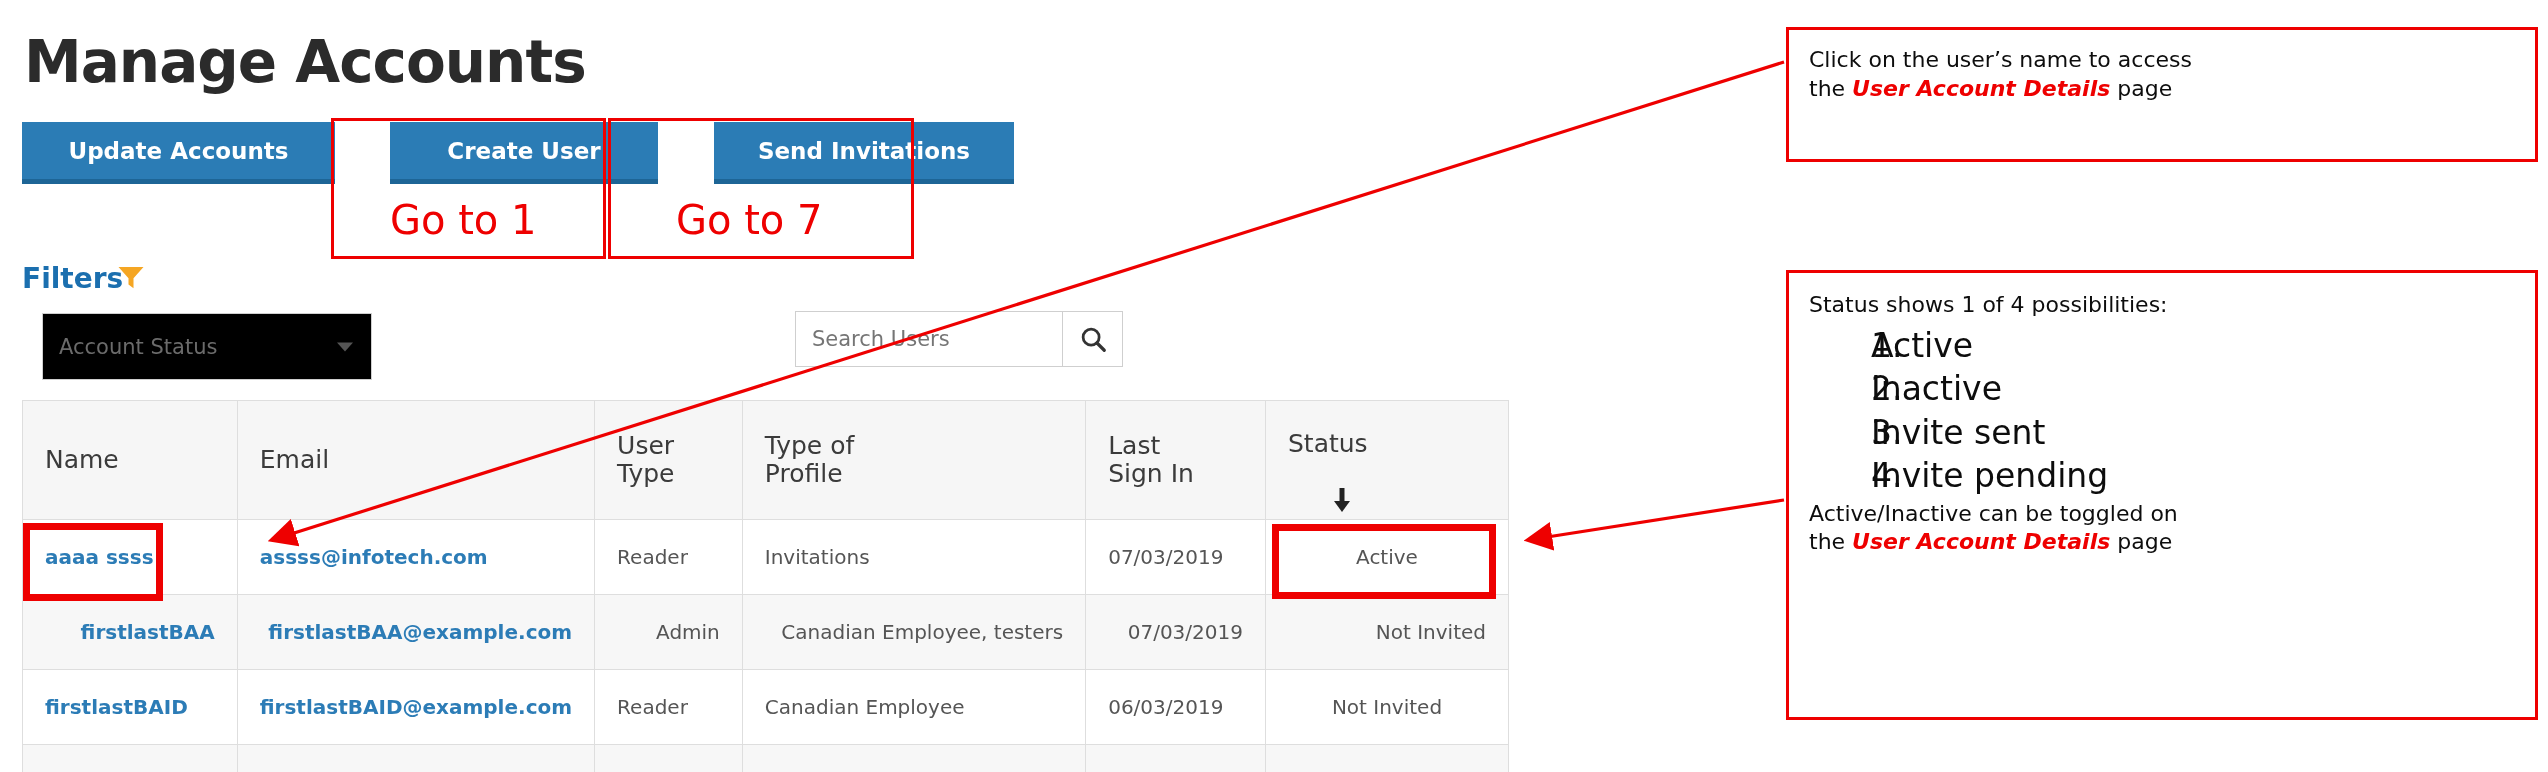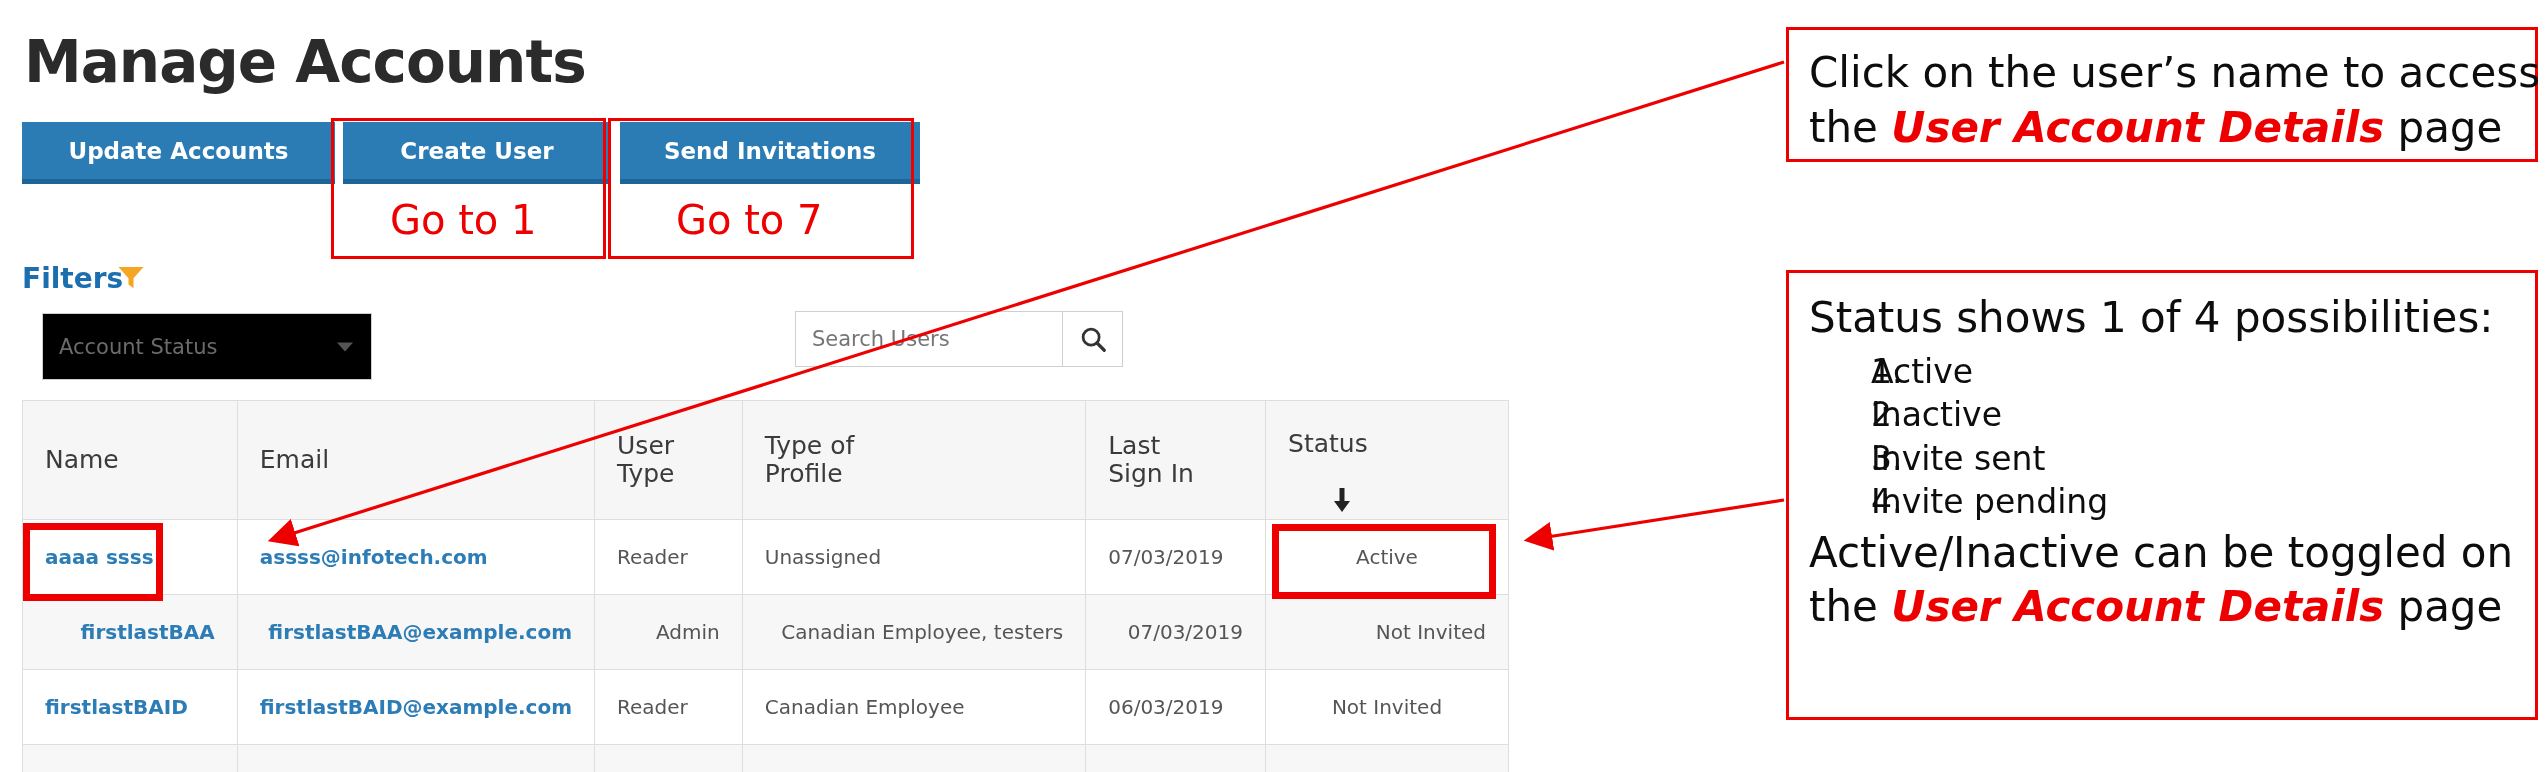--- a/index.html
+++ b/index.html
@@ -15,21 +15,21 @@
   #app { position: absolute; left: 0; top: 0; width: 1790px; height: 772px; }
 
   .page-title {
     position: absolute; left: 24px; top: 28px;
     font-size: 58px; font-weight: 800; letter-spacing: -1px;
     color: #2b2b2b;
     font-family: "DejaVu Sans", sans-serif;
   }
 
   
-  .btn-row { position: absolute; left: 22px; top: 122px; display: flex; }
+  .btn-row { position: absolute; left: 22px; top: 122px; display: flex; gap: 47px; }
   .btn {
     height: 62px;
     background: #2b7cb5;
     border-bottom: 5px solid #1d6596;
     color: #ffffff;
     font-size: 23px; font-weight: 700;
     display: flex; align-items: center; justify-content: center;
     padding: 0 26px;
     font-family: "DejaVu Sans", sans-serif;
     white-space: nowrap;
@@ -137,21 +137,21 @@
   .note {
     position: absolute;
     border: 3px solid #ee0000;
     background: #ffffff;
     font-family: "DejaVu Sans", sans-serif;
     color: #000000;
   }
   #note1 { left: 1786px; top: 27px; width: 752px; height: 135px; }
   #note2 { left: 1786px; top: 270px; width: 752px; height: 450px; }
   .note-line {
-    font-size: 42px; line-height: 1.30; color: #0d0d0d; white-space: nowrap;
+    font-size: 22px; line-height: 1.30; color: #0d0d0d; white-space: nowrap;
   }
   #note1 .note-body { padding: 16px 0 0 20px; }
   #note2 .note-body { padding: 18px 0 0 20px; }
   .em-red { color: #ee0000; font-style: italic; font-weight: 600; }
   .note-list { list-style: none; margin: 4px 0 2px 0; }
   .note-list li {
     font-size: 33px; line-height: 1.32; color: #0d0d0d;
     display: flex; white-space: nowrap;
   }
   .note-list .num { width: 62px; padding-left: 62px; }
@@ -221,21 +221,21 @@
               </svg>
             </span>
           </th>
         </tr>
       </thead>
       <tbody>
         <tr class="white">
           <td class="cell-name"><a href="#">aaaa ssss</a></td>
           <td class="cell-email"><a href="#">assss@infotech.com</a></td>
           <td>Reader</td>
-          <td>Unassigned</td>
+          <td>Invitations</td>
           <td>07/03/2019</td>
           <td class="cell-status">Active</td>
         </tr>
         <tr class="alt">
           <td class="cell-name"><a href="#">firstlastBAA</a></td>
           <td class="cell-email"><a href="#">firstlastBAA@example.com</a></td>
           <td>Admin</td>
           <td>Canadian Employee, testers</td>
           <td>07/03/2019</td>
           <td class="cell-status">Not Invited</td>

